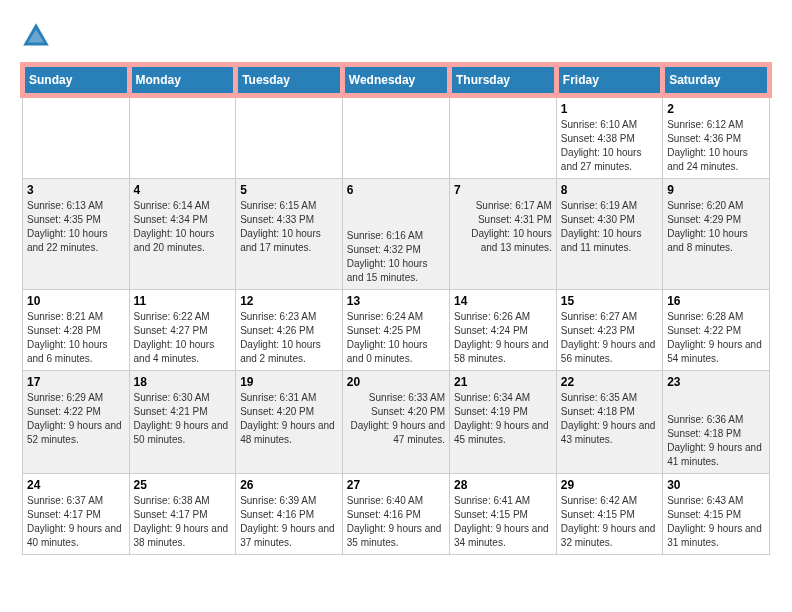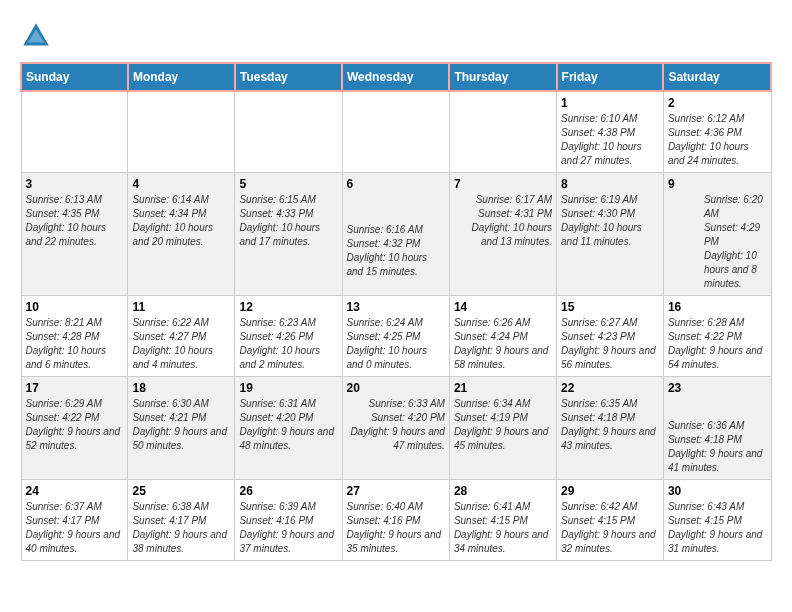--- a/index.html
+++ b/index.html
@@ -57,21 +57,21 @@
       border-collapse: collapse;
       font-size: 11px;
     }
     thead tr th {
       background: #2980b9;
       color: #fff;
       padding: 6px 4px;
       text-align: left;
       font-size: 12px;
       font-weight: bold;
-      border: 2px solid #fca5a5;
+      border: 5px solid #fca5a5;
     }
     tbody tr td {
       border: 1px solid #ccc;
       vertical-align: top;
       padding: 4px;
       height: 80px;
       width: 108px;
     }
     tbody tr:nth-child(even) td {
       background: #f0f0f0;
@@ -82,21 +82,20 @@
     .day-num {
       font-weight: bold;
       font-size: 12px;
       display: block;
       margin-bottom: 2px;
     }
     .day-info {
       font-size: 10px;
       color: #333;
       line-height: 1.4;
-      font-style: italic;
     }
     .empty-cell {
       background: #f9f9f9;
     }
   </style>
 </head>
 <body>
 
 <div class="header-area">
   <div class="logo">
@@ -179,21 +178,21 @@
 Daylight: 10 hours and 13 minutes.</div>
         </td>
         <td>
           <span class="day-num">8</span>
           <div class="day-info" style="white-space: pre-line;">Sunrise: 6:19 AM
 Sunset: 4:30 PM
 Daylight: 10 hours and 11 minutes.</div>
         </td>
         <td>
           <span class="day-num">9</span>
-          <div class="day-info" style="white-space: pre-line; margin-left: 36px;">Sunrise: 6:20 AM
+          <div class="day-info" style="white-space: pre-line;">Sunrise: 6:20 AM
 Sunset: 4:29 PM
 Daylight: 10 hours and 8 minutes.</div>
         </td>
       </tr>
       <tr>
         <td>
           <span class="day-num">10</span>
           <div class="day-info" style="white-space: pre-line;">Sunrise: 8:21 AM
 Sunset: 4:28 PM
 Daylight: 10 hours and 6 minutes.</div>

